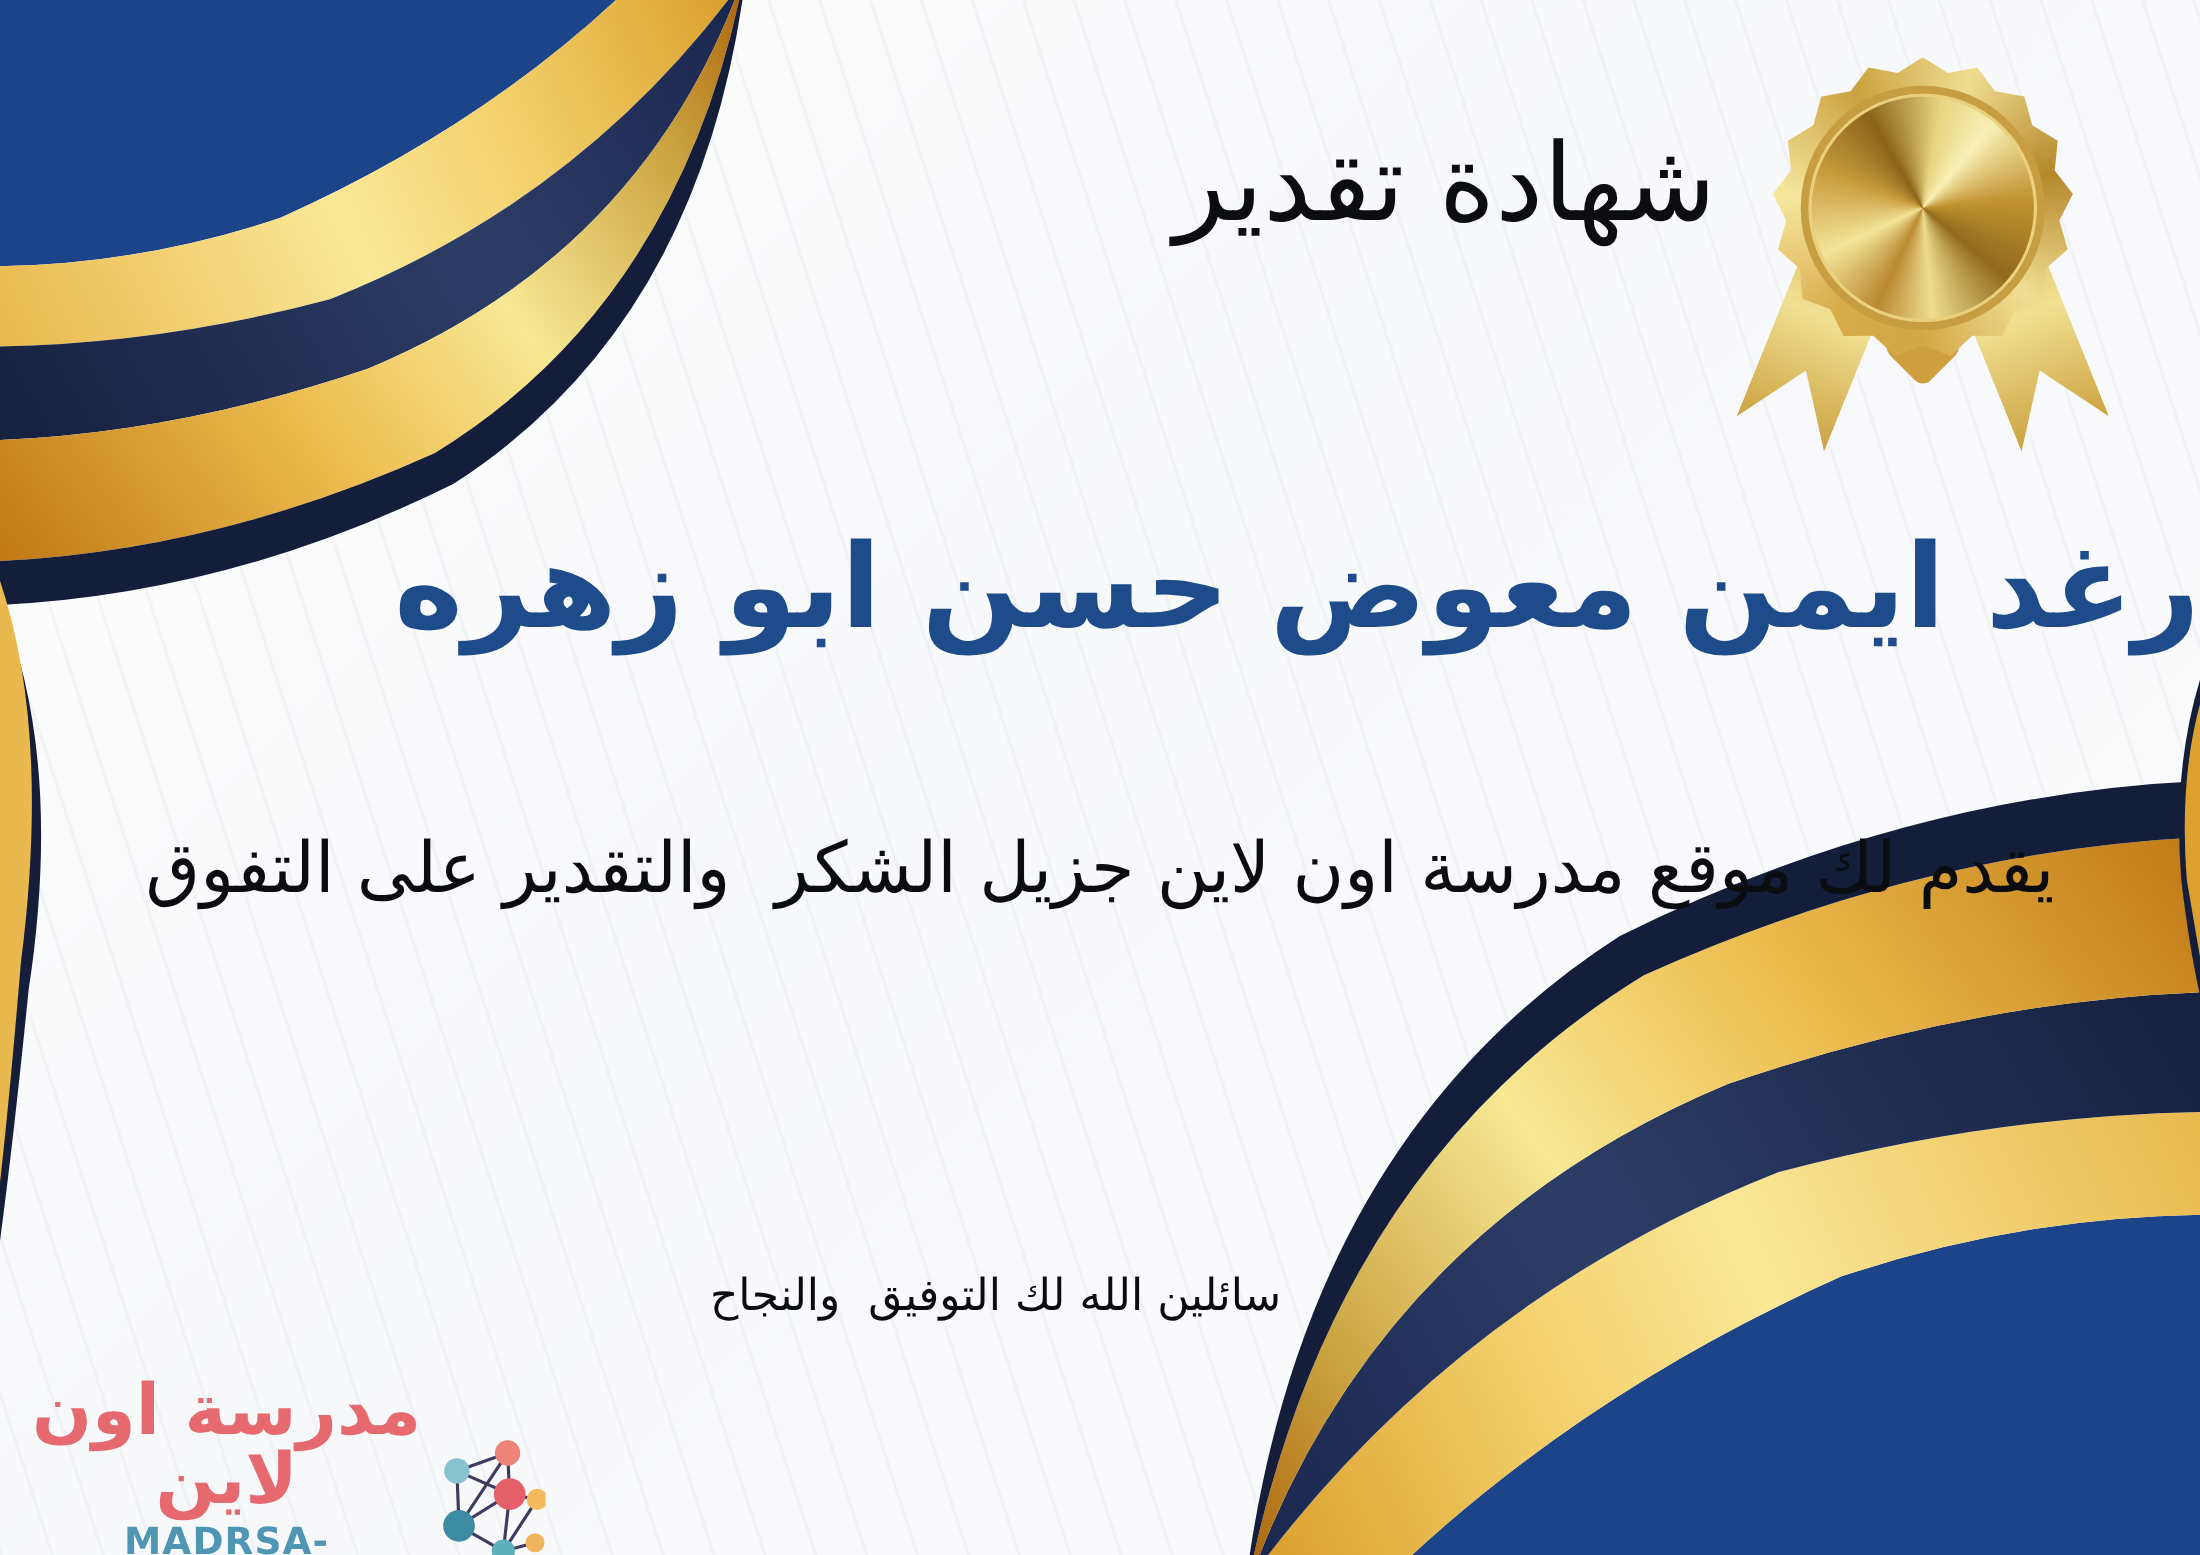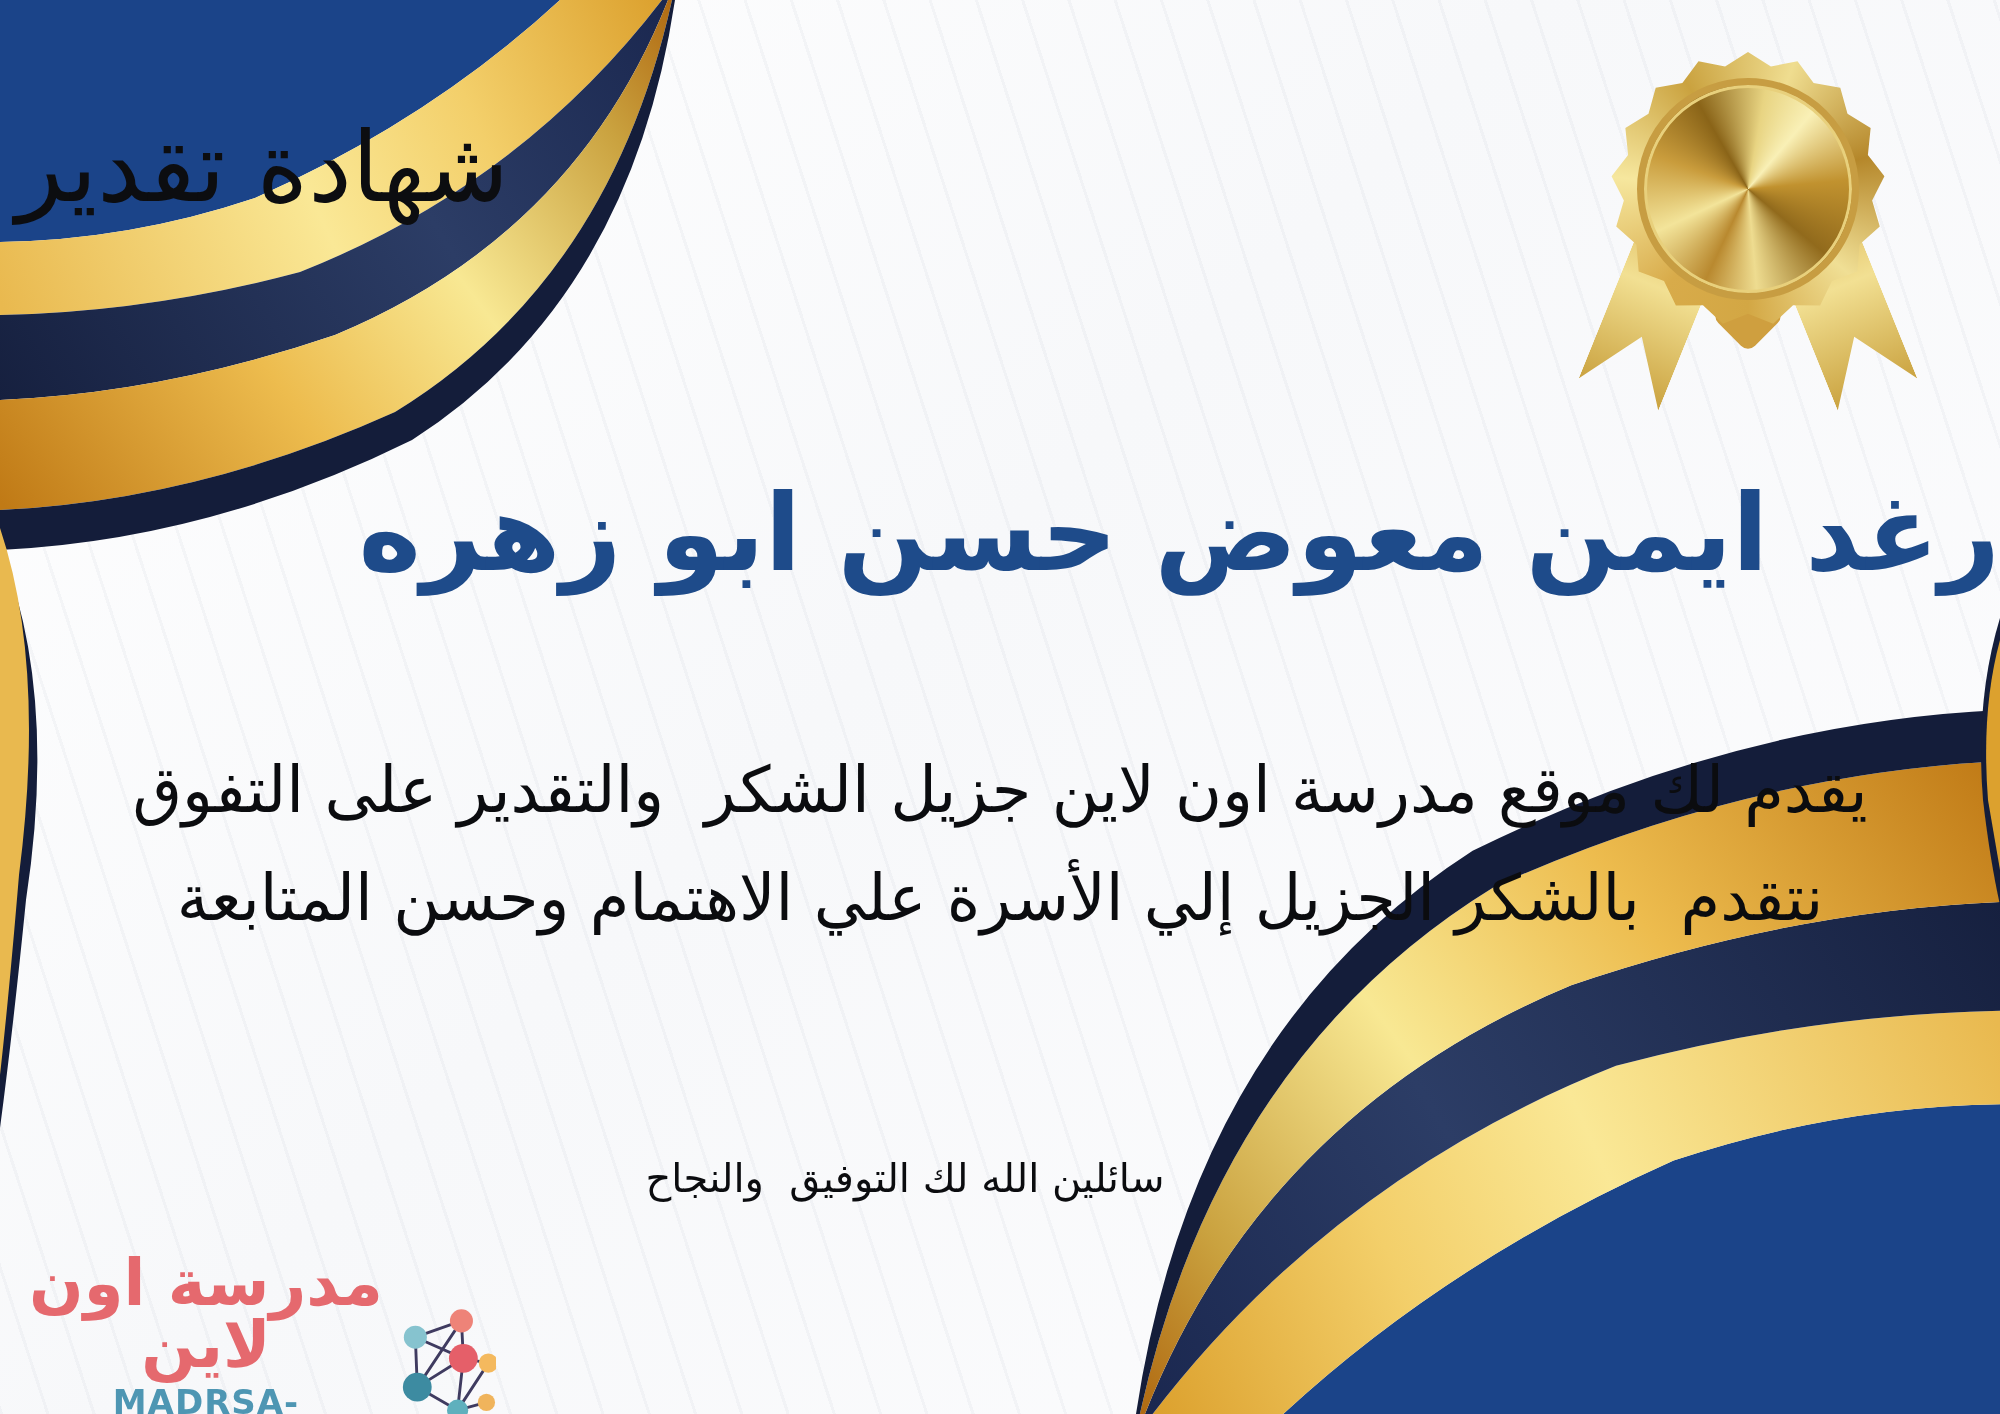--- a/index.html
+++ b/index.html
@@ -10,24 +10,23 @@
     background:
       repeating-linear-gradient(72deg, rgba(175,182,196,0.10) 0 3px, rgba(255,255,255,0) 3px 44px),
       linear-gradient(135deg,#ffffff 0%,#f7f8fa 45%,#fdfdfe 100%);
     font-family:"DejaVu Sans", sans-serif;
   }
   svg.deco{position:absolute;inset:0;pointer-events:none;}
 
   
   .title{
     position:absolute;top:110px;left:0;width:1560px;
-    text-align:left;direction:rtl;
+    text-align:right;direction:rtl;
     font-size:98px;color:#0c0d10;letter-spacing:0;
     white-space:pre-wrap;
-    margin-left:16px;
   }
   .name{
     position:absolute;top:472px;left:0;width:2000px;
     text-align:right;direction:rtl;
     font-size:106px;font-weight:bold;color:#1e4b8a;
     white-space:pre-wrap;
   }
   .body-text{
     position:absolute;top:736px;left:0;width:2000px;
     text-align:center;direction:rtl;color:#0b0c0f;
@@ -139,21 +138,20 @@
       <div class="medal-ring"></div>
     </div>
   </div>
 
   <div class="title">شهادة تقدير</div>
 
   <div class="name">رغد ايمن معوض حسن ابو زهره</div>
 
   <div class="body-text">
     <div class="body-line">يقدم لك موقع مدرسة اون لاين جزيل الشكر  والتقدير على التفوق</div>
-    <div class="body-line">نتقدم  بالشكر الجزيل إلي الأسرة علي الاهتمام وحسن المتابعة</div>
   </div>
 
   <div class="closing">سائلين الله لك التوفيق  والنجاح</div>
 
   <div class="logo">
     <div class="logo-text">
       <div class="logo-arabic">مدرسة اون لاين</div>
       <div class="logo-latin">MADRSA-ONLINE.COM</div>
     </div>
     <svg width="96" height="118" viewBox="0 0 100 120" aria-hidden="true">

